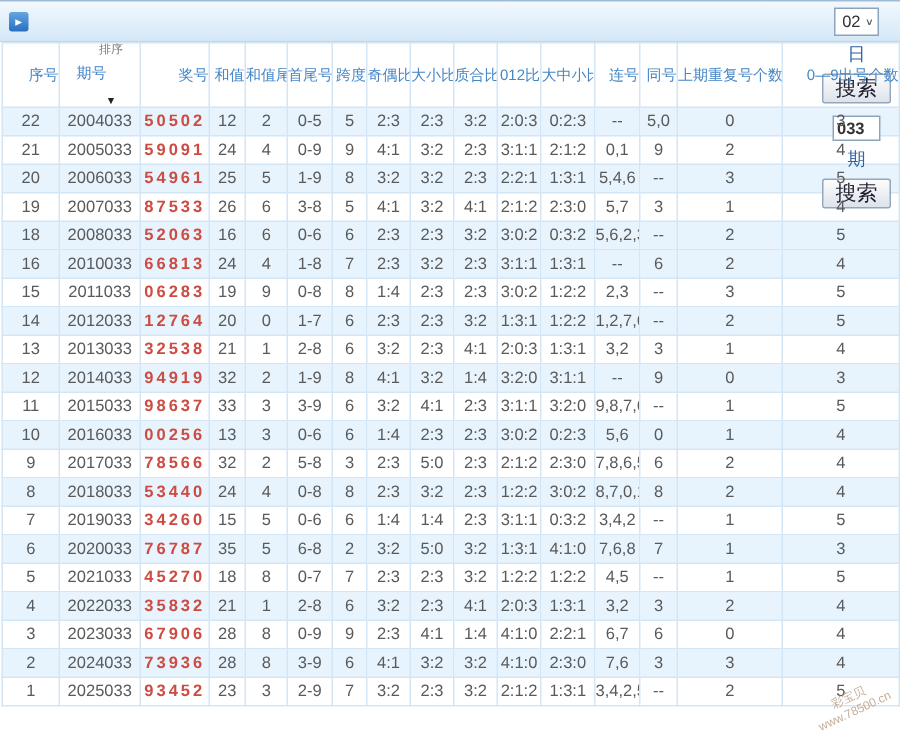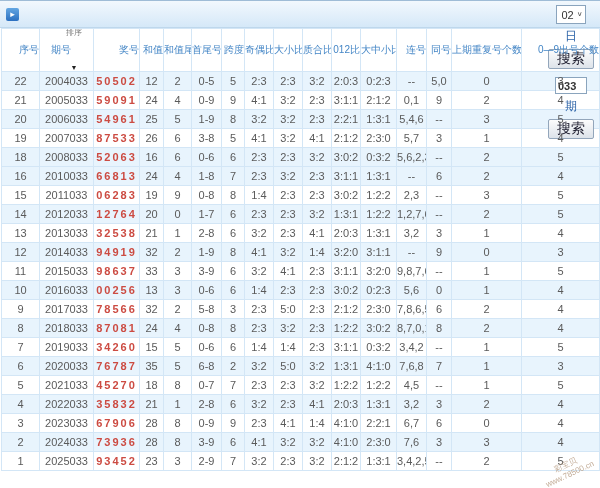--- a/index.html
+++ b/index.html
@@ -372,21 +372,21 @@
         <td>2:1:2</td>
         <td>2:3:0</td>
         <td>7,8,6,5</td>
         <td>6</td>
         <td>2</td>
         <td>4</td>
       </tr>
       <tr class="alt">
         <td>8</td>
         <td>2018033</td>
-        <td class="prize">87081</td>
+        <td class="prize">53440</td>
         <td>24</td>
         <td>4</td>
         <td>0-8</td>
         <td>8</td>
         <td>2:3</td>
         <td>3:2</td>
         <td>2:3</td>
         <td>1:2:2</td>
         <td>3:0:2</td>
         <td>8,7,0,1</td>

